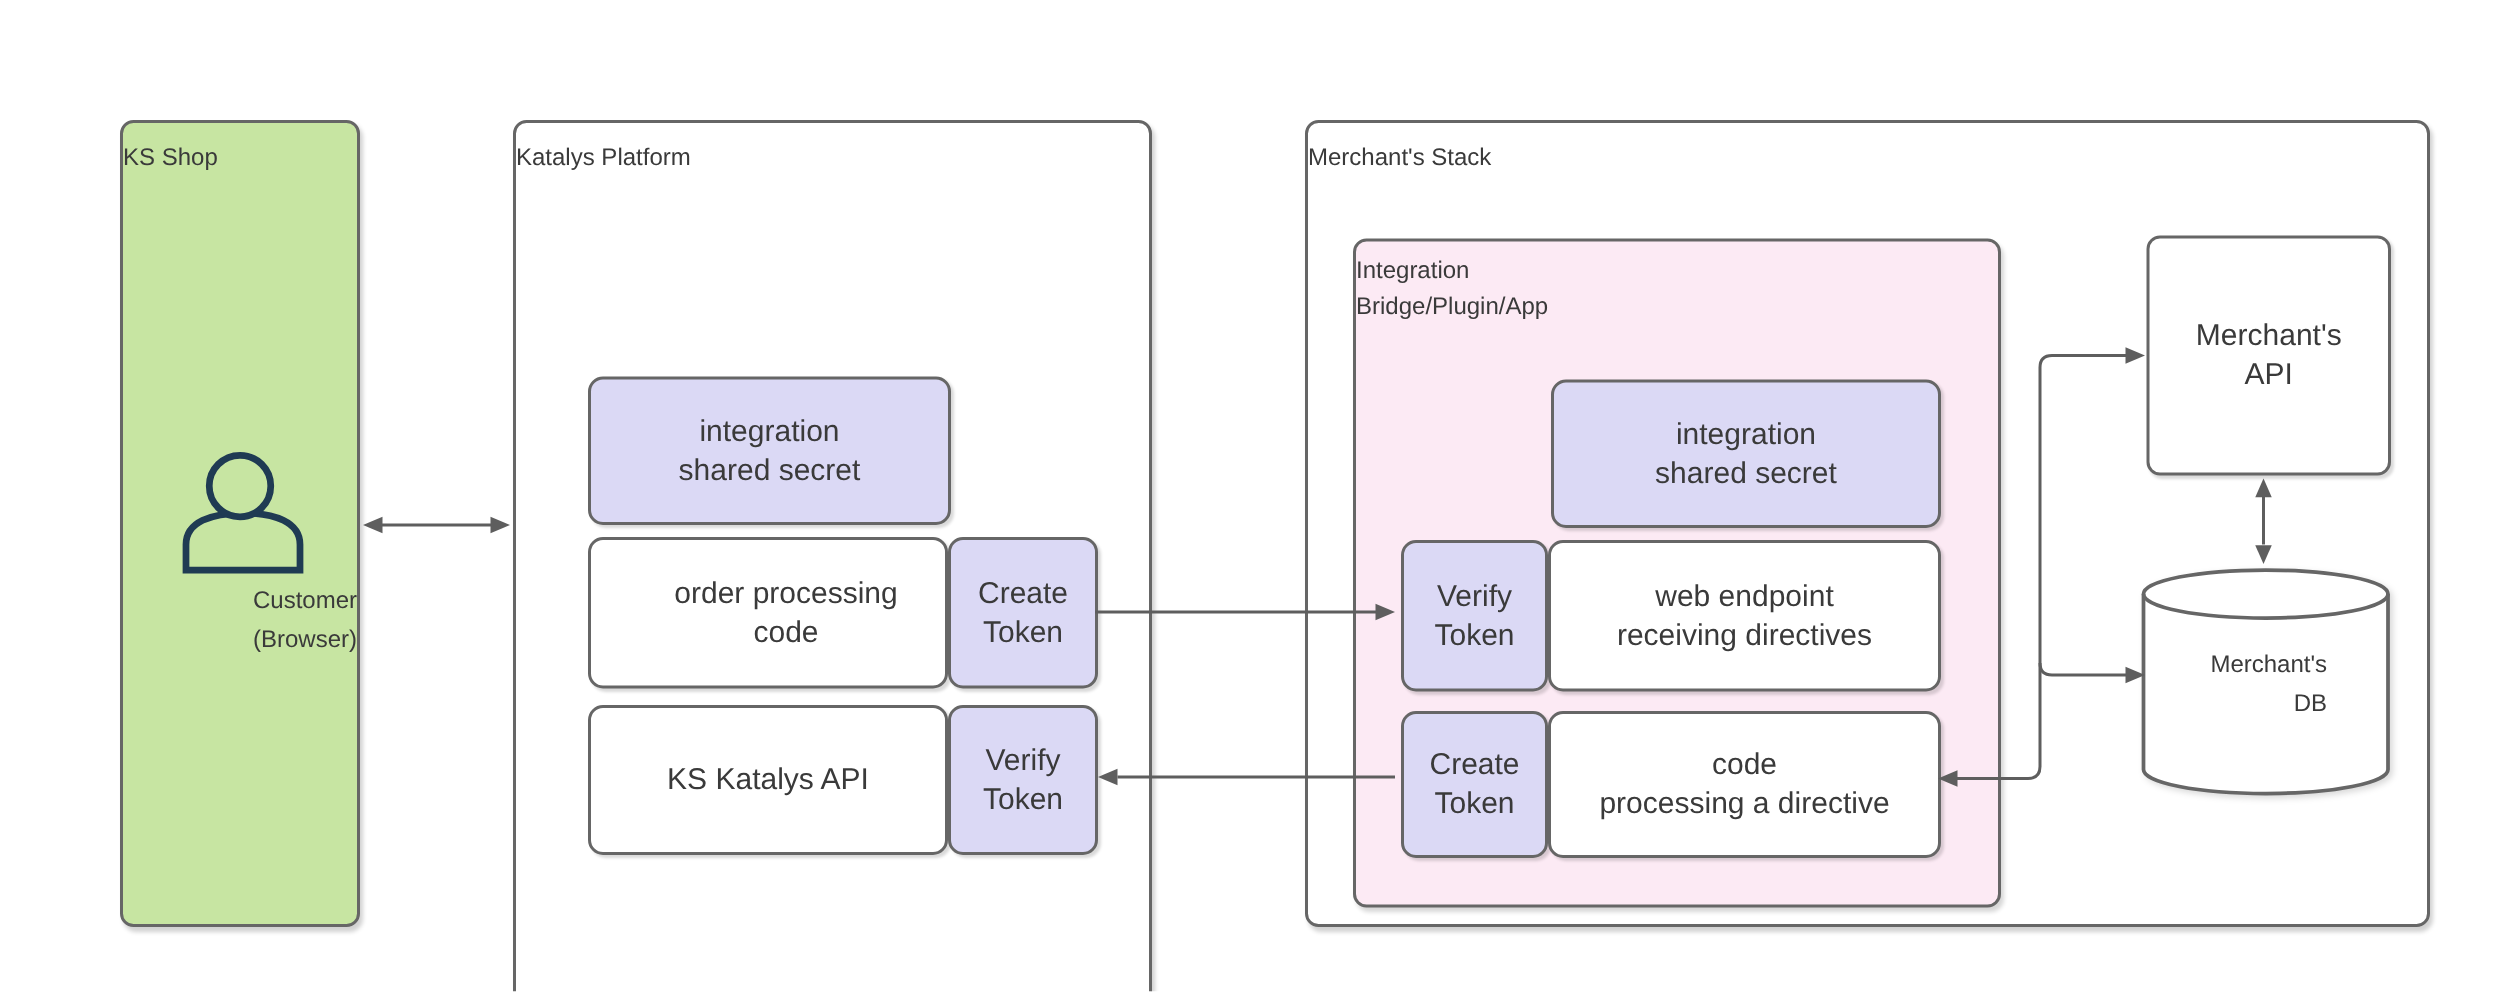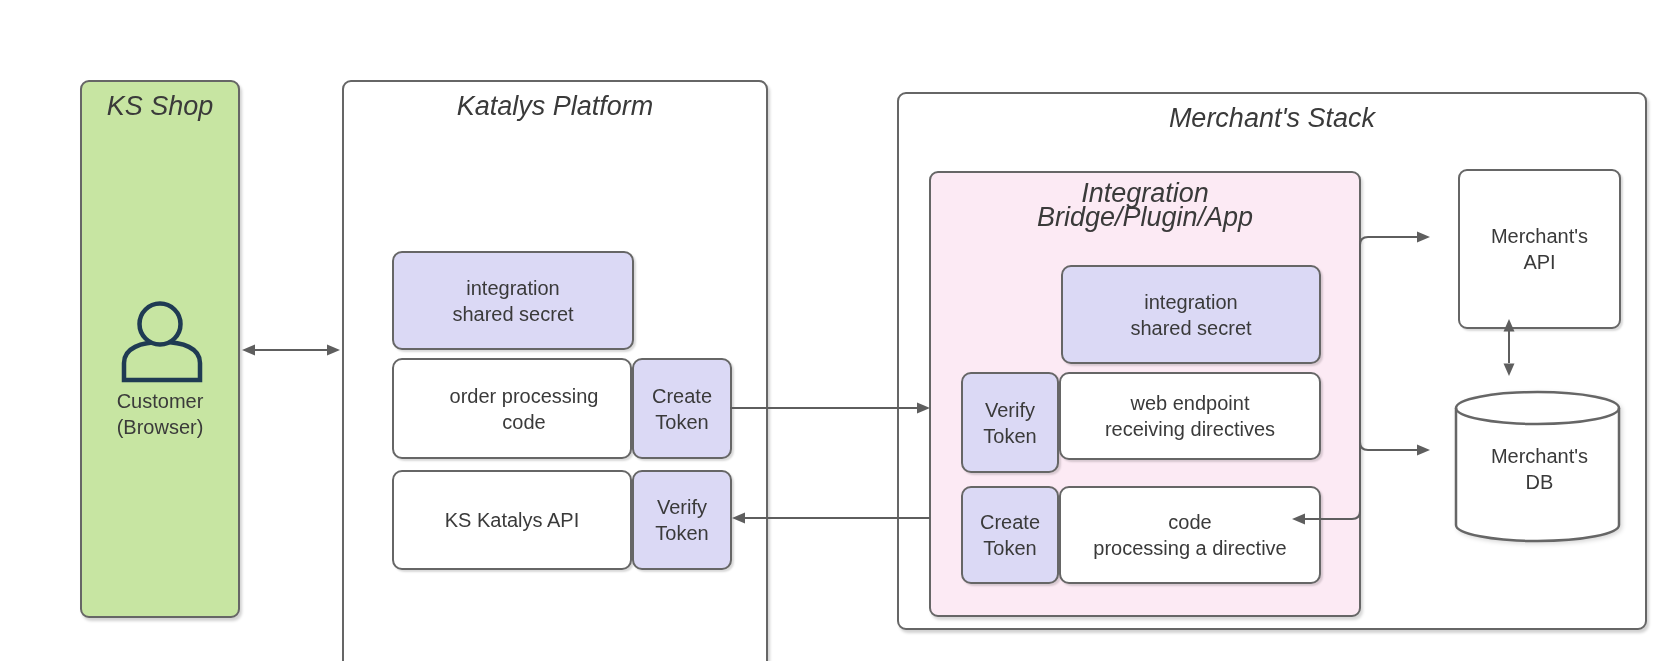--- a/index.html
+++ b/index.html
@@ -12,38 +12,38 @@
     position:relative;width:1670px;height:661px;background:var(--canvas-bg);
     font-family:"Liberation Sans","DejaVu Sans",sans-serif;color:var(--text);
     overflow:hidden;
   }
   .frame{
     position:absolute;box-sizing:border-box;border:2.5px solid var(--stroke);
     border-radius:9px;background:var(--white-fill);
     box-shadow:2px 3px 3px rgba(0,0,0,0.18);
   }
   .frame-title{
-    position:absolute;left:0;right:0;top:12px;text-align:center;
-    font-size:27px;line-height:24px;white-space:pre-line;font-style:italic;
+    position:absolute;left:0;right:0;top:12px;text-align:left;
+    font-size:16px;line-height:24px;white-space:pre-line;
   }
   .node{
     position:absolute;box-sizing:border-box;border:2.5px solid var(--stroke);
     border-radius:10px;background:var(--white-fill);
     display:flex;align-items:center;justify-content:center;text-align:center;
     font-size:20px;line-height:26px;white-space:pre-line;
     box-shadow:2px 2px 2px rgba(0,0,0,0.15);
   }
   .lavender{background:var(--lavender-fill);}
   .pinkbox{
     position:absolute;box-sizing:border-box;border:2.5px solid var(--stroke);
     border-radius:9px;background:var(--pink-fill);
     box-shadow:2px 3px 3px rgba(0,0,0,0.16);
   }
   .label-block{
-    position:absolute;text-align:center;font-size:20px;line-height:26px;
+    position:absolute;text-align:right;font-size:16px;line-height:26px;
     white-space:pre-line;
   }
   .overlay{position:absolute;left:0;top:0;pointer-events:none;}
   .connector{stroke:var(--connector);stroke-width:2;fill:none;}
   .arrowhead{fill:var(--connector);stroke:none;}
   .person{stroke:var(--icon-stroke);stroke-width:4.5;fill:none;}
   .person-head{fill:var(--green-fill);}
   .cyl{fill:var(--white-fill);stroke:var(--stroke);stroke-width:2.5;}
   .cyl-wrap{filter:drop-shadow(2px 2px 2px rgba(0,0,0,0.15));}
   .db-label{display:flex;align-items:center;justify-content:center;}
@@ -69,31 +69,31 @@
 shared secret</div>
     <div class="node" style="left:48px;top:276px;width:240px;height:101px;padding-left:24px;">order processing
 code</div>
     <div class="node lavender" style="left:288px;top:276px;width:100px;height:101px;">Create
 Token</div>
     <div class="node" style="left:48px;top:388px;width:240px;height:100px;">KS Katalys API</div>
     <div class="node lavender" style="left:288px;top:388px;width:100px;height:100px;">Verify
 Token</div>
   </div>
 
-  <div class="frame" style="left:897px;top:80px;width:750px;height:538px;margin-top:12px;">
+  <div class="frame" style="left:870px;top:80px;width:750px;height:538px;">
     <div class="frame-title">Merchant's Stack</div>
 
     <div class="pinkbox" style="left:30px;top:77px;width:432px;height:446px;">
       <div class="frame-title" style="top:8px;">Integration
 Bridge/Plugin/App</div>
       <div class="node lavender" style="left:130px;top:92px;width:260px;height:99px;">integration
 shared secret</div>
       <div class="node lavender" style="left:30px;top:199px;width:98px;height:101px;">Verify
 Token</div>
-      <div class="node" style="left:128px;top:199px;width:262px;height:88px;">web endpoint
+      <div class="node" style="left:128px;top:199px;width:262px;height:101px;">web endpoint
 receiving directives</div>
       <div class="node lavender" style="left:30px;top:313px;width:98px;height:98px;">Create
 Token</div>
       <div class="node" style="left:128px;top:313px;width:262px;height:98px;">code
 processing a directive</div>
     </div>
 
     <div class="node" style="left:559px;top:75px;width:163px;height:160px;border-radius:9px;">Merchant's
 API</div>
 

